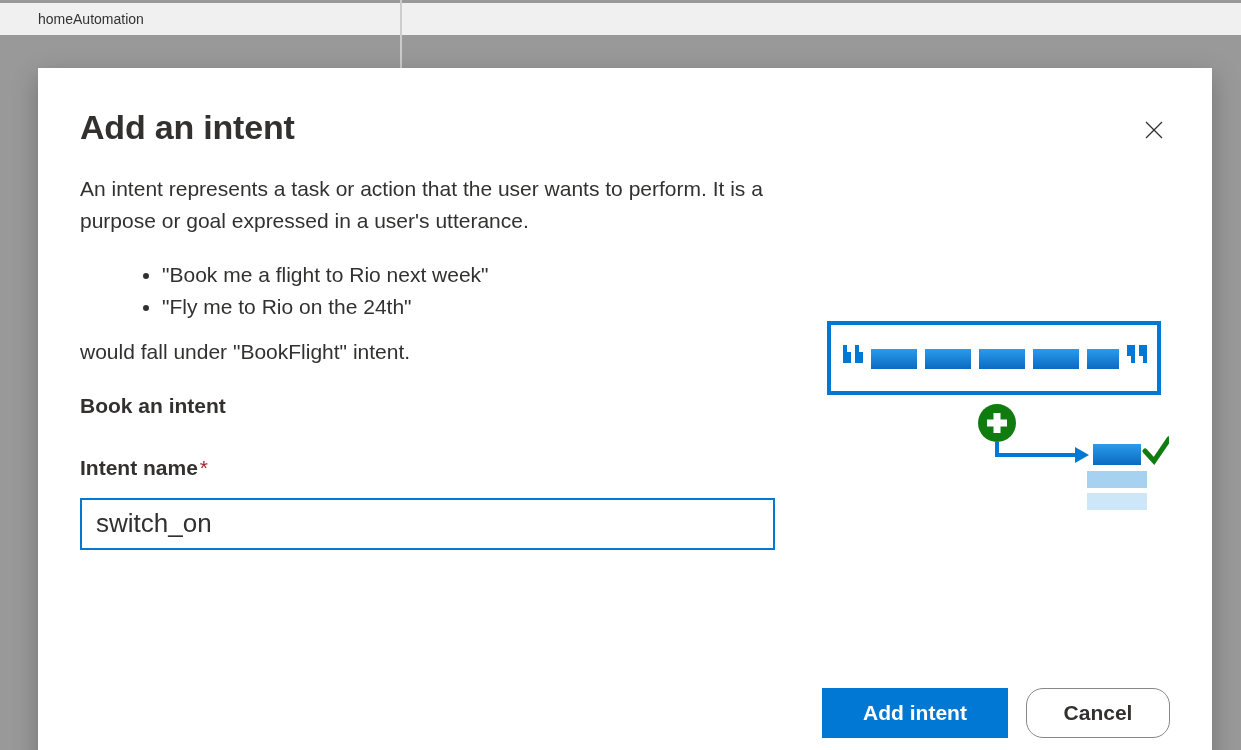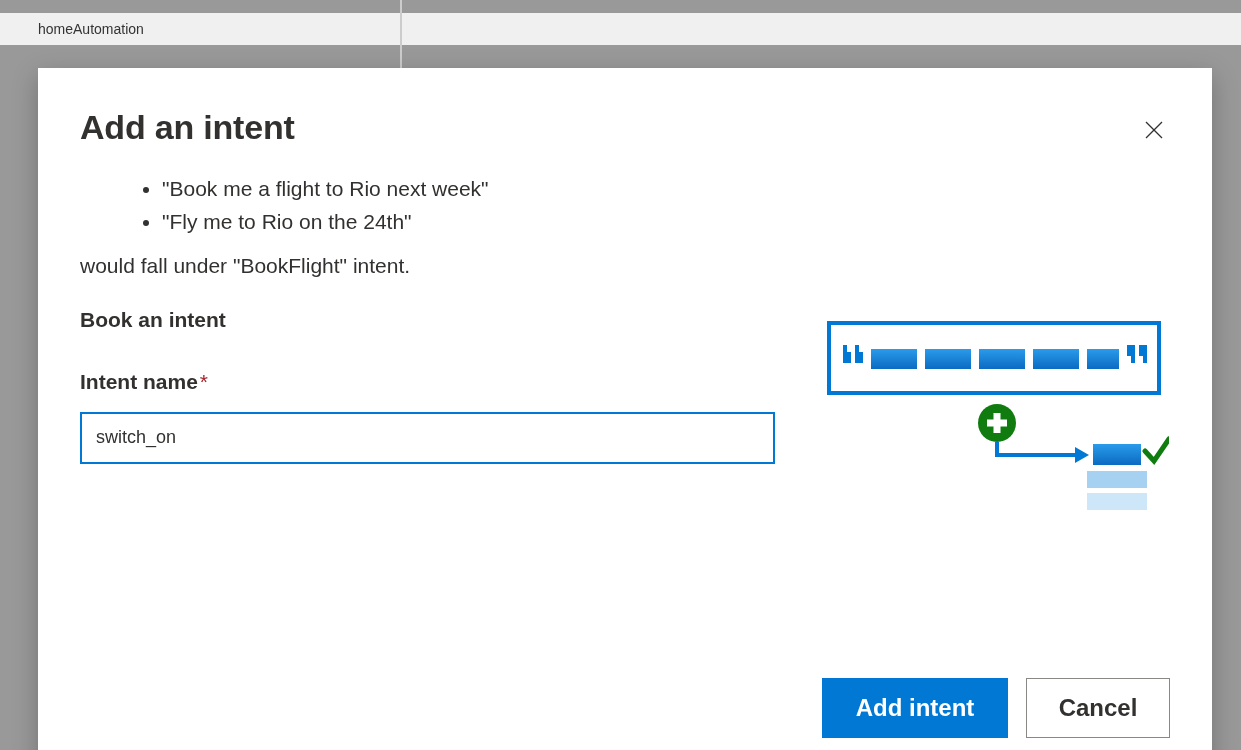--- a/index.html
+++ b/index.html
@@ -6,21 +6,21 @@
     body {
       font-family: "Segoe UI", -apple-system, BlinkMacSystemFont, sans-serif;
       background: #999;
       width: 1241px;
       height: 750px;
       overflow: hidden;
       position: relative;
     }
     .backdrop-content {
       position: absolute;
-      top: 13px; left: 0;
+      top: 3px; left: 0;
       width: 100%;
       padding: 8px 38px;
       color: #333;
       font-size: 14px;
       background: #f0f0f0;
     }
     .backdrop-panel {
       position: absolute;
       left: 400px;
       top: 0;
@@ -92,21 +92,21 @@
       margin-bottom: 14px;
     }
     .required-asterisk {
       color: #a4262c;
       margin-left: 2px;
     }
     .text-input {
       width: 695px;
       height: 52px;
       border: 2px solid #0078d4;
-      font-size: 18px;
+      font-size: 26px;
       padding: 8px 14px;
       font-family: inherit;
       outline: none;
       color: #323130;
     }
     .right-col {
       width: 350px;
       padding-top: 148px;
       display: flex;
       justify-content: center;
@@ -116,38 +116,39 @@
       width: 344px;
       height: 200px;
     }
     .modal-footer {
       display: flex;
       justify-content: flex-end;
       gap: 18px;
       margin-top: auto;
     }
     .btn {
-      font-size: 24px;
+      font-size: 21px;
       font-weight: 600;
-      height: 60px;
+      height: 50px;
       padding: 0 30px;
       border: 1px solid #8a8886;
       cursor: pointer;
       font-family: inherit;
     }
     .btn-primary {
       background: #0078d4;
       color: #fff;
       border-color: #0078d4;
       min-width: 186px;
     }
     .btn-secondary {
       background: #fff;
       color: #323130;
       min-width: 144px;
+      border-radius: 17px;
     }
   </style>
 </head>
 <body>
 
 <div class="backdrop-content">homeAutomation</div>
 <div class="backdrop-panel"></div>
 
 <div class="modal">
   <div class="modal-header">
@@ -155,20 +156,21 @@
     <button class="close-btn">
       <svg width="24" height="24" viewBox="0 0 24 24" fill="none" stroke="#323130" stroke-width="1.2">
         <line x1="4" y1="4" x2="20" y2="20"></line>
         <line x1="20" y1="4" x2="4" y2="20"></line>
       </svg>
     </button>
   </div>
 
   <div class="modal-body">
     <div class="left-col">
+      <p class="intro">An intent represents a task or action that the user wants to perform. It is a purpose or goal expressed in a user's utterance.</p>
       <ul class="example-list">
         <li>"Book me a flight to Rio next week"</li>
         <li>"Fly me to Rio on the 24th"</li>
       </ul>
       <p class="example-end">would fall under "BookFlight" intent.</p>
       <p class="section-heading">Book an intent</p>
       <div>
         <label>
           <span class="field-label">Intent name</span><span class="required-asterisk">*</span>
         </label>

